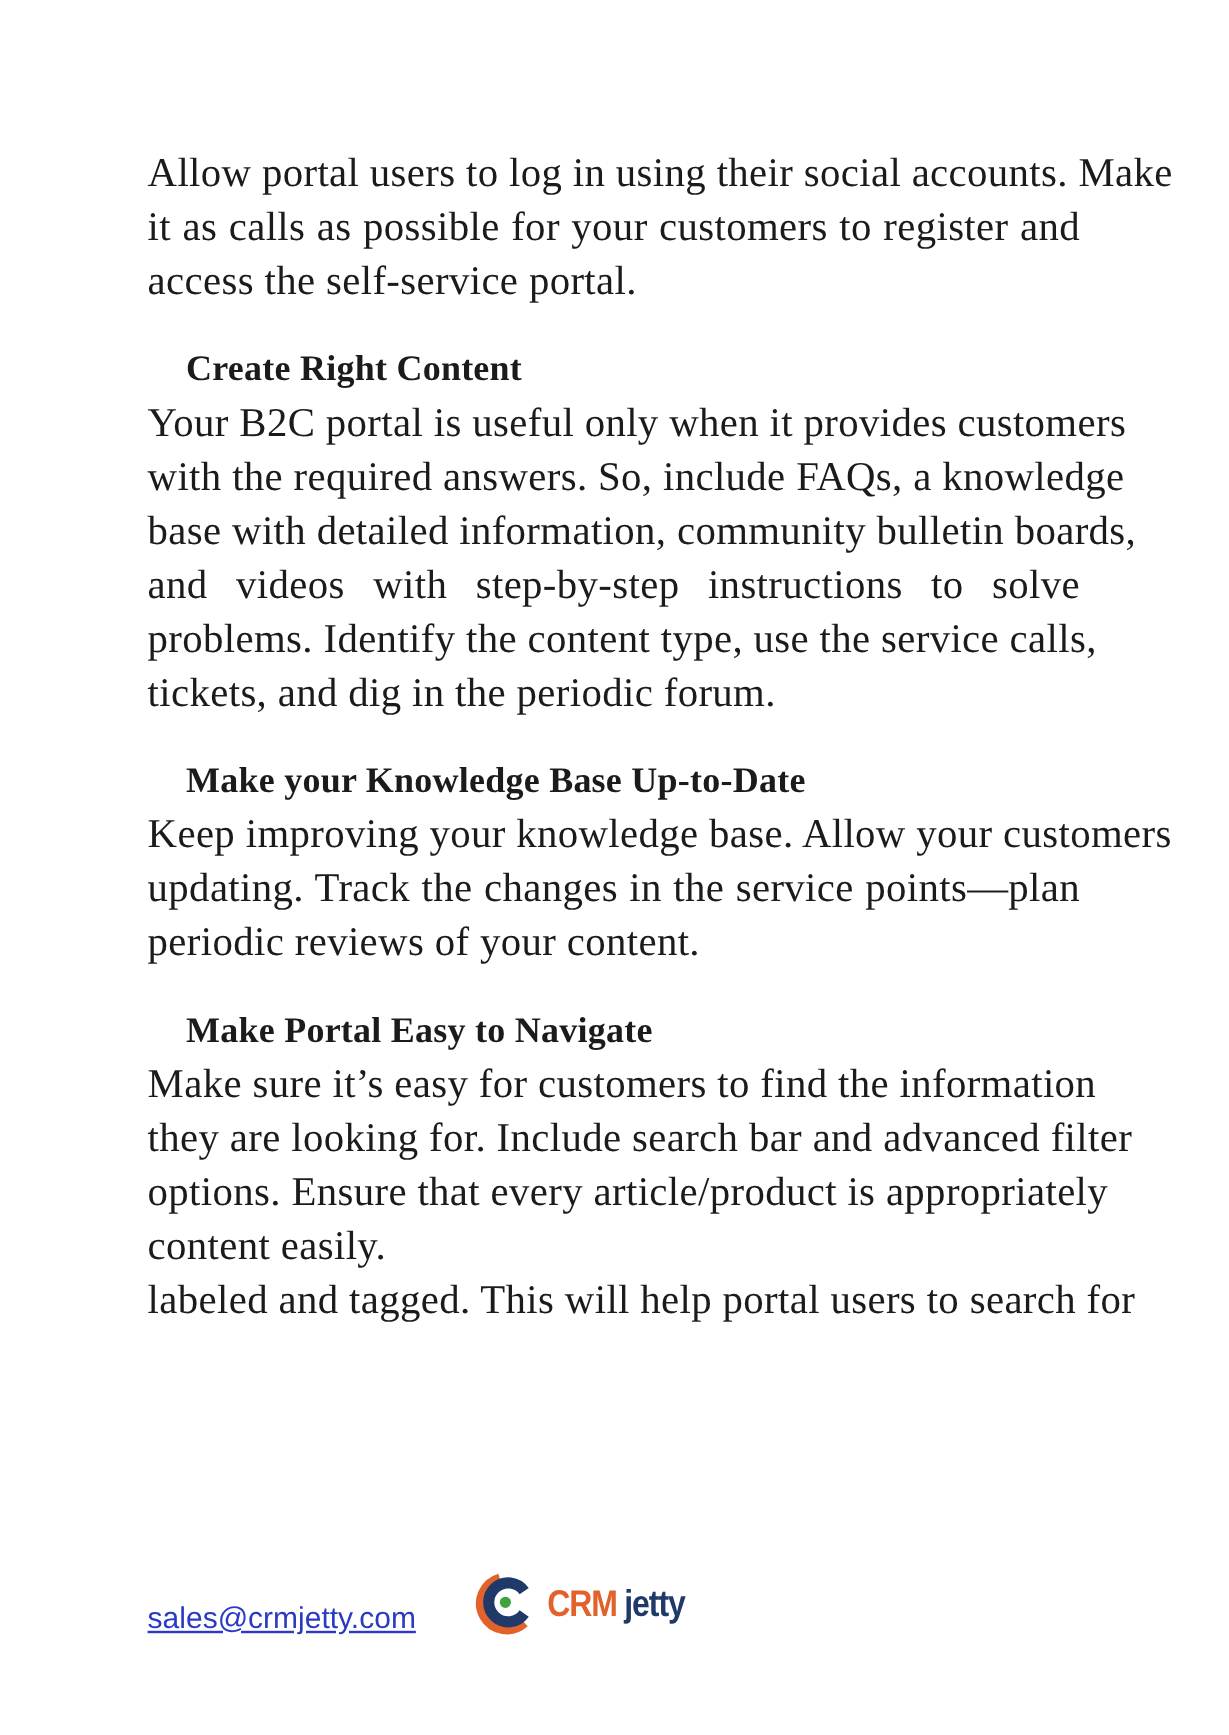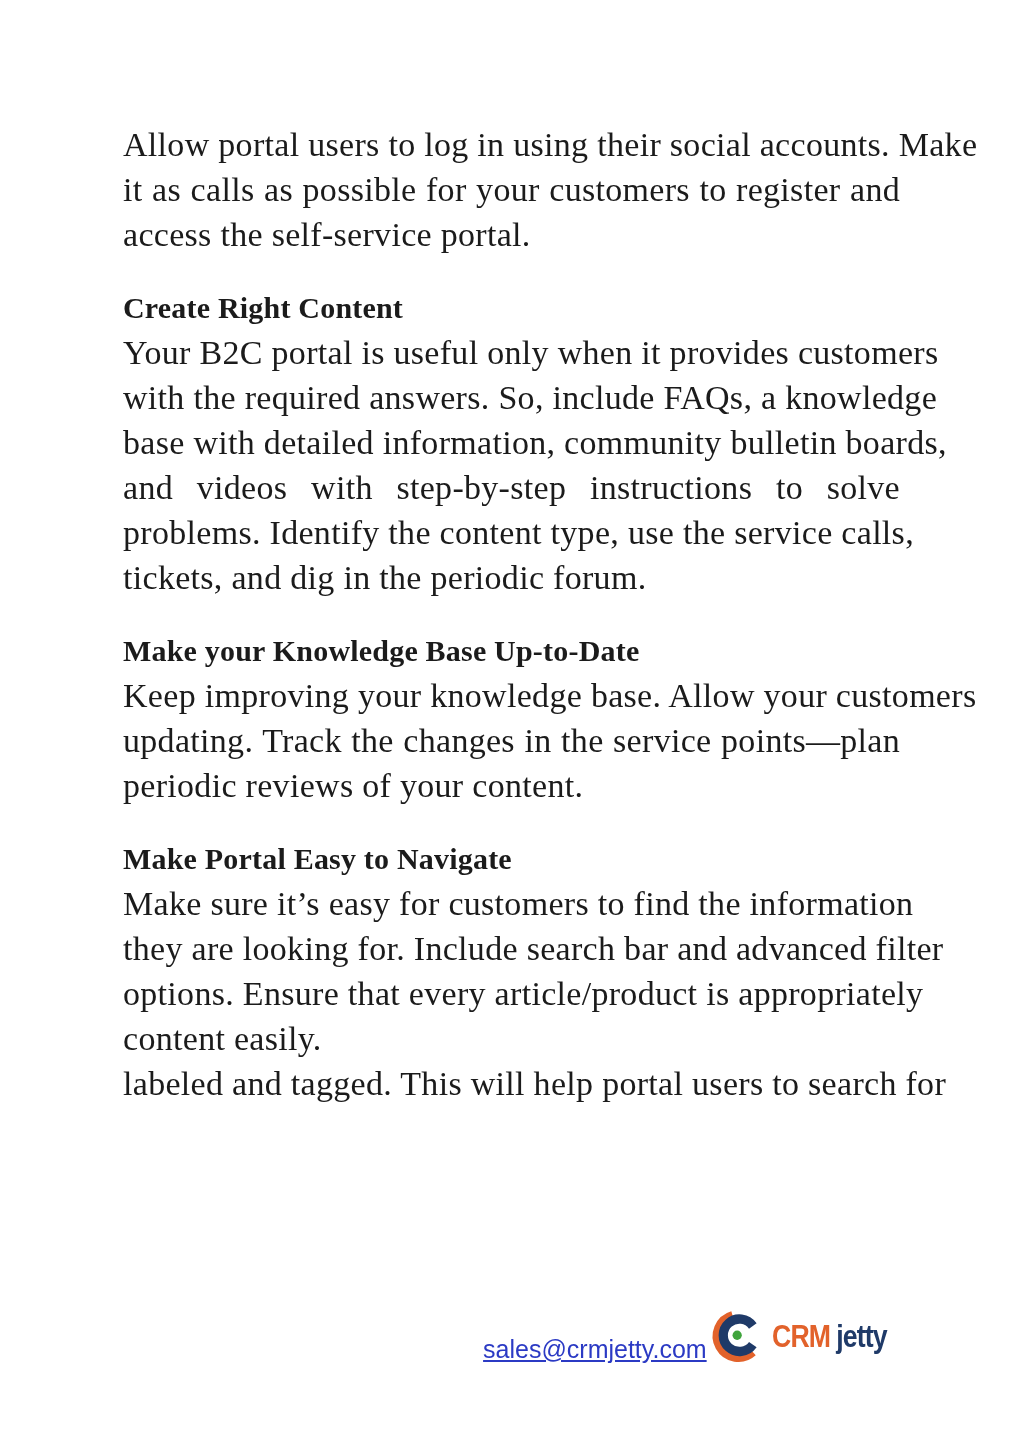--- a/index.html
+++ b/index.html
@@ -30,29 +30,31 @@
     white-space: nowrap;
     overflow: visible;
   }
   .line.last { text-align-last: left; }
   .heading {
     margin-top: 28px;
     font-size: 30px;
     line-height: 45px;
     font-weight: bold;
     letter-spacing: 0.2px;
+    margin-left: 32px;
   }
   .footer {
     position: absolute;
     left: 123px;
     right: 119px;
     bottom: 80px;
     display: flex;
-    justify-content: flex-end;
+    justify-content: flex-start;
     align-items: flex-end;
+    gap: 44px;
   }
   .email-link {
     font-family: "Liberation Sans", sans-serif;
     font-size: 25px;
     color: #2b3ac4;
     text-decoration: underline;
     margin-bottom: 2px;
     cursor: pointer;
   }
   .logo {

